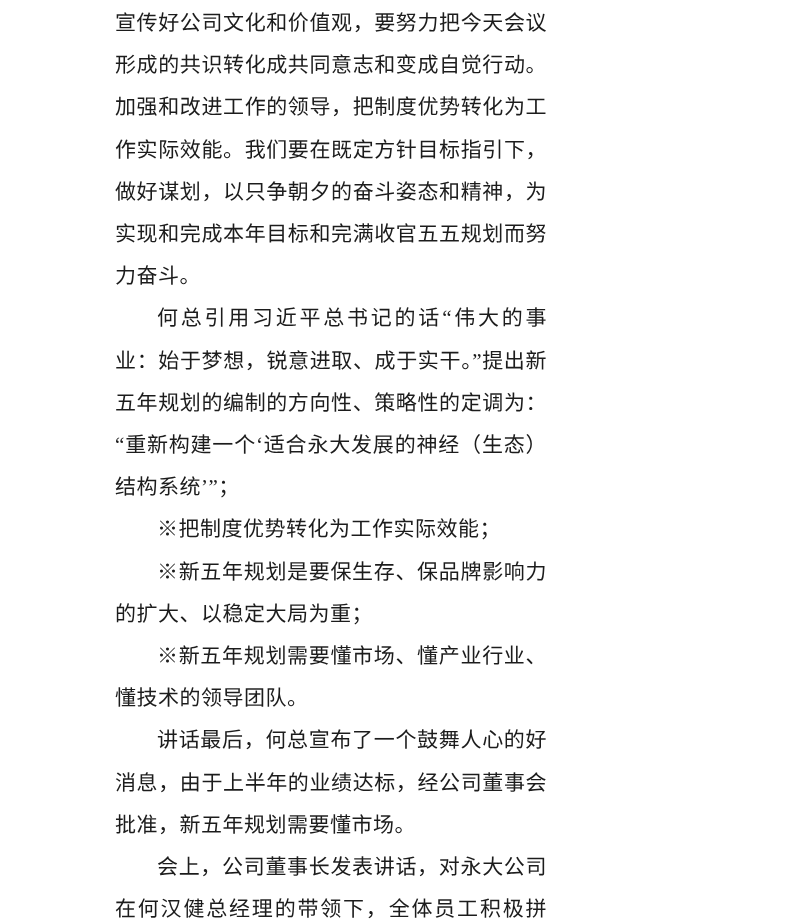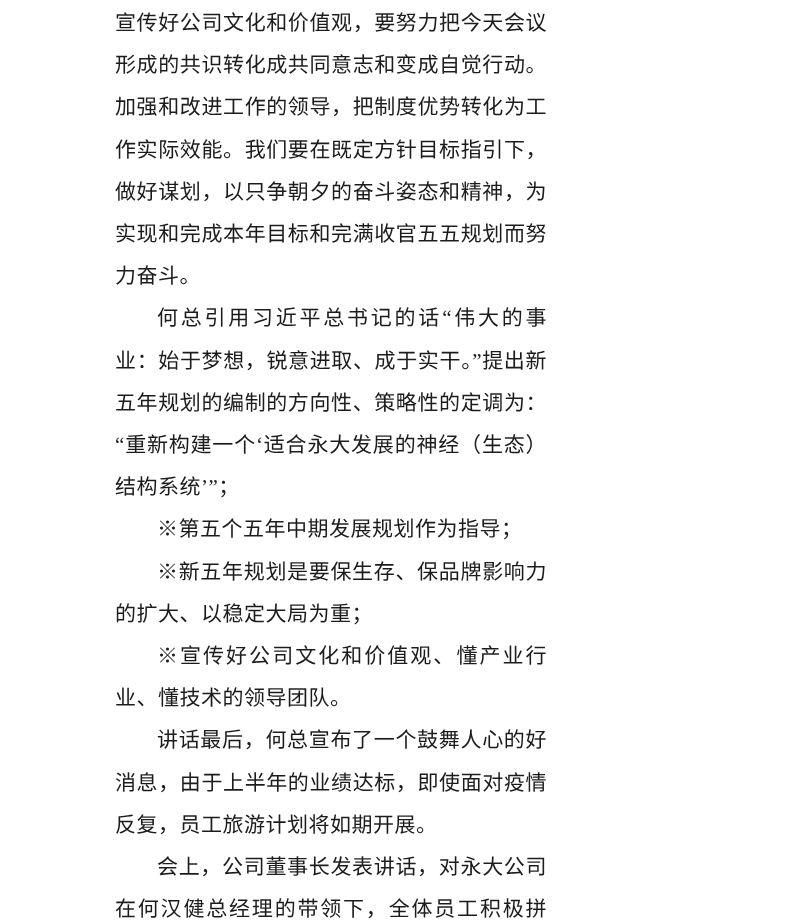--- a/index.html
+++ b/index.html
@@ -32,19 +32,19 @@
     text-indent: 0;
   }
 </style>
 </head>
 <body>
 
 <div class="page">
   <div class="doc-body">
     <p class="para no-indent">宣传好公司文化和价值观，要努力把今天会议形成的共识转化成共同意志和变成自觉行动。加强和改进工作的领导，把制度优势转化为工作实际效能。我们要在既定方针目标指引下，做好谋划，以只争朝夕的奋斗姿态和精神，为实现和完成本年目标和完满收官五五规划而努力奋斗。</p>
     <p class="para">何总引用习近平总书记的话“伟大的事业：始于梦想，锐意进取、成于实干。”提出新五年规划的编制的方向性、策略性的定调为：“重新构建一个‘适合永大发展的神经（生态）结构系统’”；</p>
-    <p class="para">※第五个五年中期发展规划作为指导；</p>
+    <p class="para">※把制度优势转化为工作实际效能；</p>
     <p class="para">※新五年规划是要保生存、保品牌影响力的扩大、以稳定大局为重；</p>
-    <p class="para">※宣传好公司文化和价值观、懂产业行业、懂技术的领导团队。</p>
-    <p class="para">讲话最后，何总宣布了一个鼓舞人心的好消息，由于上半年的业绩达标，即使面对疫情反复，员工旅游计划将如期开展。</p>
+    <p class="para">※新五年规划需要懂市场、懂产业行业、懂技术的领导团队。</p>
+    <p class="para">讲话最后，何总宣布了一个鼓舞人心的好消息，由于上半年的业绩达标，经公司董事会批准，新五年规划需要懂市场。</p>
     <p class="para">会上，公司董事长发表讲话，对永大公司在何汉健总经理的带领下，全体员工积极拼搏、艰苦奋斗，即使面对疫情反复、人民币升值、大宗原材料价格上升等不利因素影响，大家依然团结一致、锐意进取，继续以“精、专、特、新”第五个五年中期发展规划作为指导，继续贯彻“强脑、瘦腰、健腿”的管理理念，以稳定大局为重、以稳健经营为主，以提高客户感受作为一切工作开展的根本，继续保持平稳较快发展的良好势头，实现了上半年销售量、值双增长的可喜成绩表示充分的肯定。</p>
   </div>
 </div>
 
 </body></html>

